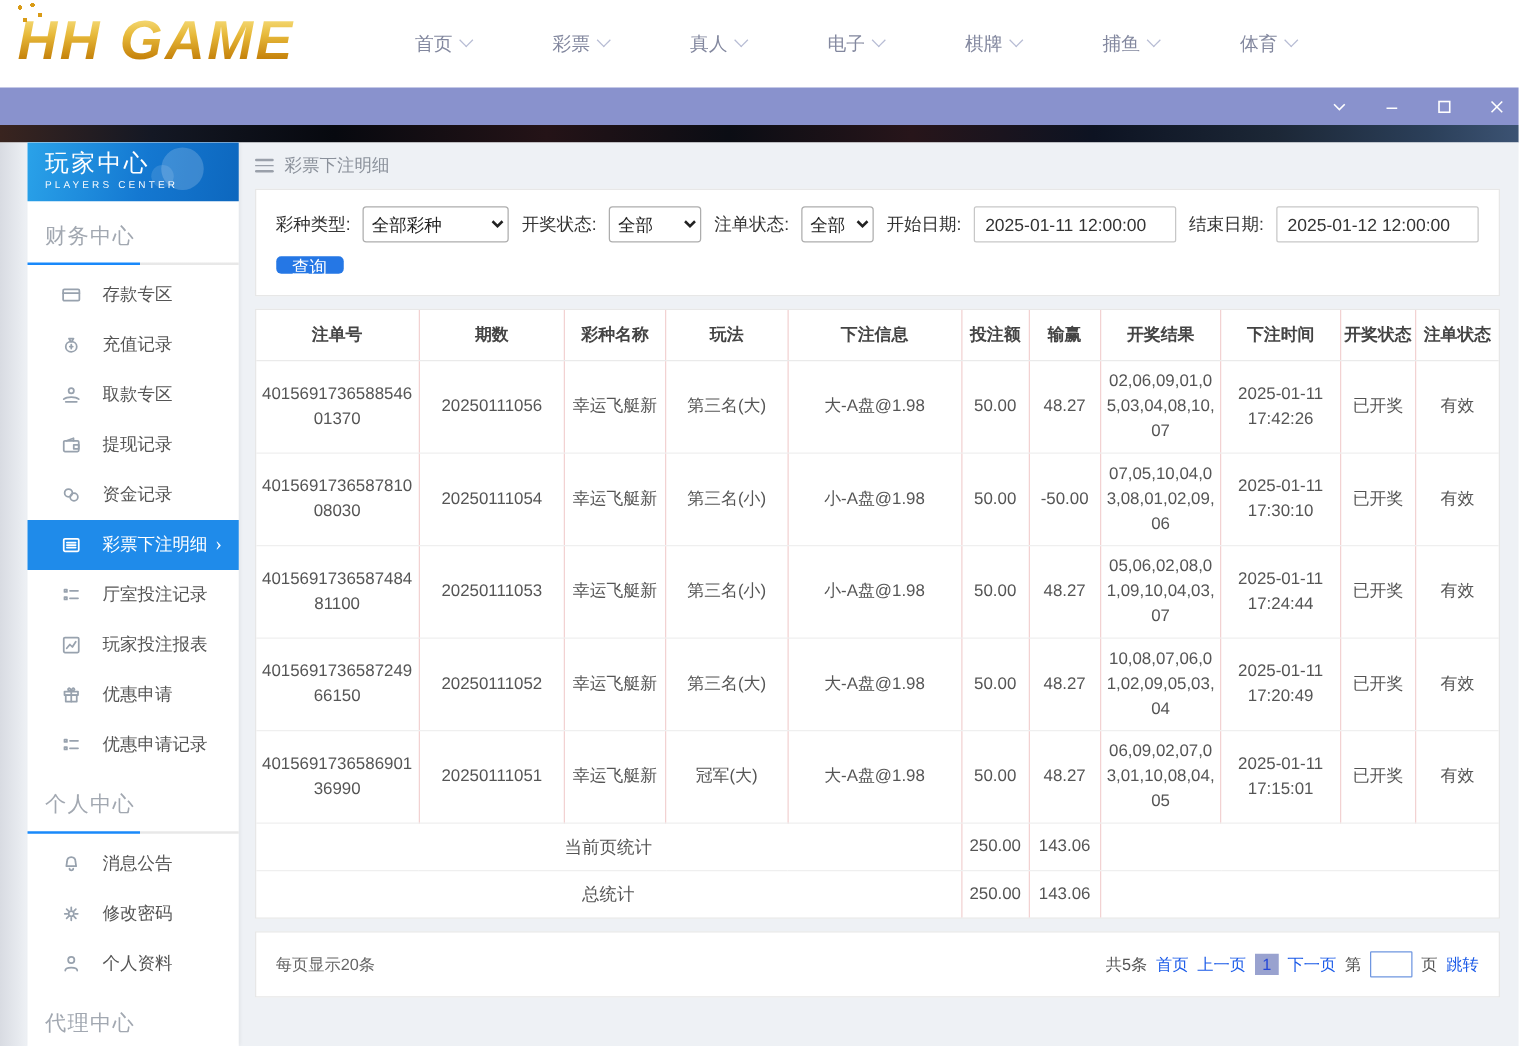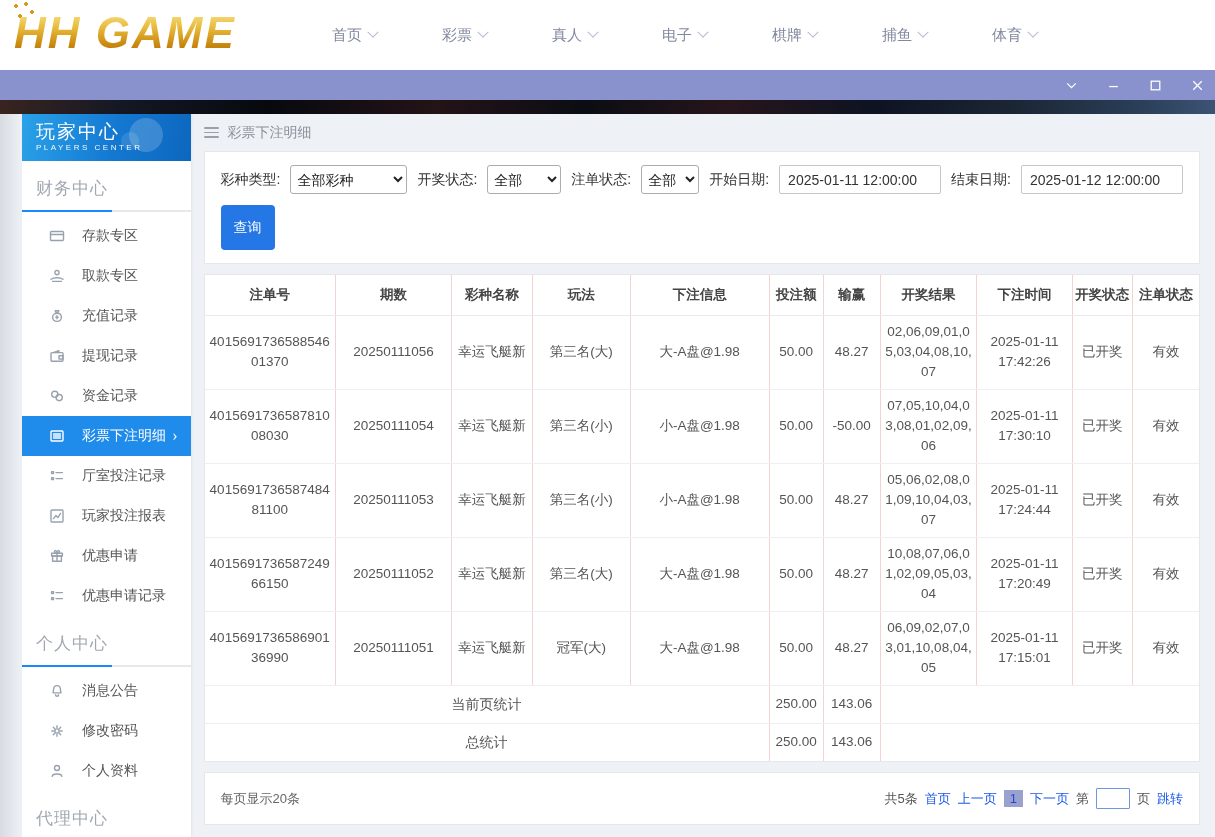--- a/index.html
+++ b/index.html
@@ -64,21 +64,21 @@
   .hamburger { width:15px; height:11px; display:flex; flex-direction:column; justify-content:space-between; }
   .hamburger span { height:1.8px; background:#9aa0aa; border-radius:1px; }
 
   .filter-card { background:#fff; border:1px solid #e7e7e7; padding:13px 16px 13px 16px; }
   .filter-row { display:flex; align-items:center; gap:10px; flex-wrap:nowrap; }
   .f-label { font-size:14px; color:#333; white-space:nowrap; }
   .f-select { height:29px; border:1px solid #adadad; border-radius:3px; font-size:14px; color:#222;
     background:#fff; padding:0 2px; font-family:inherit; }
   .f-input { height:29px; border:1px solid #c7c7c7; border-radius:2px; font-size:14px; color:#333;
     padding:0 8px; width:162px; font-family:inherit; }
-  .search-btn { margin-top:11px; width:54px; height:45px; background:#2577e5; color:#fff; border:none;
+  .search-btn { margin-top:11px; width:54px; height:14px; background:#2577e5; color:#fff; border:none;
     border-radius:4px; font-size:14px; cursor:pointer; font-family:inherit; }
 
   .table-card { margin-top:10px; background:#fff; border:1px solid #e7e7e7; }
   table { width:100%; border-collapse:collapse; table-layout:fixed;padding-left:28px; }
   th { height:40px; font-size:13.5px; font-weight:bold; color:#444; text-align:center;
     border-right:1px solid #f2d2d2; border-bottom:1px solid #eaeaea; padding:0 1px; white-space:nowrap; overflow:hidden; }
   td { font-size:13.5px; color:#555; text-align:center; vertical-align:middle; padding:5px 4px;
     border-right:1px solid #f2d2d2; border-bottom:1px solid #efefef; line-height:20px; }
   tr.data-row { height:74px; }
   th:last-child, td:last-child { border-right:none; }
@@ -183,36 +183,36 @@
               <svg width="16" height="16" viewBox="0 0 16 16" fill="none" stroke="#98a2ae" stroke-width="1.4" stroke-linecap="round" stroke-linejoin="round">
                 <rect x="1.5" y="3.5" width="13" height="9" rx="1"></rect>
                 <path d="M1.5 6.5h13"></path>
               </svg>
             </span>
             <span class="side-label">存款专区</span>
           </div>
           <div class="side-item">
             <span class="side-ico">
               <svg width="16" height="16" viewBox="0 0 16 16" fill="none" stroke="#98a2ae" stroke-width="1.4" stroke-linecap="round" stroke-linejoin="round">
+                <path d="M6.2 2.8h3.6L8.4 5.3H7.6z"></path>
+                <path d="M8 5.3c-2.7 0-4.4 1.9-4.4 4S5.3 13.4 8 13.4s4.4-1.9 4.4-4.1-1.7-4-4.4-4z"></path>
+                <path d="M8 7.6v3.2M6.8 9.2h2.4"></path>
+              </svg>
+            </span>
+            <span class="side-label">充值记录</span>
+          </div>
+          <div class="side-item">
+            <span class="side-ico">
+              <svg width="16" height="16" viewBox="0 0 16 16" fill="none" stroke="#98a2ae" stroke-width="1.4" stroke-linecap="round" stroke-linejoin="round">
                 <circle cx="8" cy="4.6" r="2.1"></circle>
                 <path d="M2 11.3c2.6-2.1 9.4-2.1 12 0"></path>
                 <path d="M3.6 13.4h8.8"></path>
               </svg>
             </span>
             <span class="side-label">取款专区</span>
-          </div>
-          <div class="side-item">
-            <span class="side-ico">
-              <svg width="16" height="16" viewBox="0 0 16 16" fill="none" stroke="#98a2ae" stroke-width="1.4" stroke-linecap="round" stroke-linejoin="round">
-                <path d="M6.2 2.8h3.6L8.4 5.3H7.6z"></path>
-                <path d="M8 5.3c-2.7 0-4.4 1.9-4.4 4S5.3 13.4 8 13.4s4.4-1.9 4.4-4.1-1.7-4-4.4-4z"></path>
-                <path d="M8 7.6v3.2M6.8 9.2h2.4"></path>
-              </svg>
-            </span>
-            <span class="side-label">充值记录</span>
           </div>
           <div class="side-item">
             <span class="side-ico">
               <svg width="16" height="16" viewBox="0 0 16 16" fill="none" stroke="#98a2ae" stroke-width="1.4" stroke-linecap="round" stroke-linejoin="round">
                 <rect x="2" y="4.6" width="12" height="8.6" rx="1"></rect>
                 <path d="M10 7.8h4v3.2h-4z"></path>
                 <path d="M4.2 4.6l5.6-2v2"></path>
               </svg>
             </span>
             <span class="side-label">提现记录</span>

